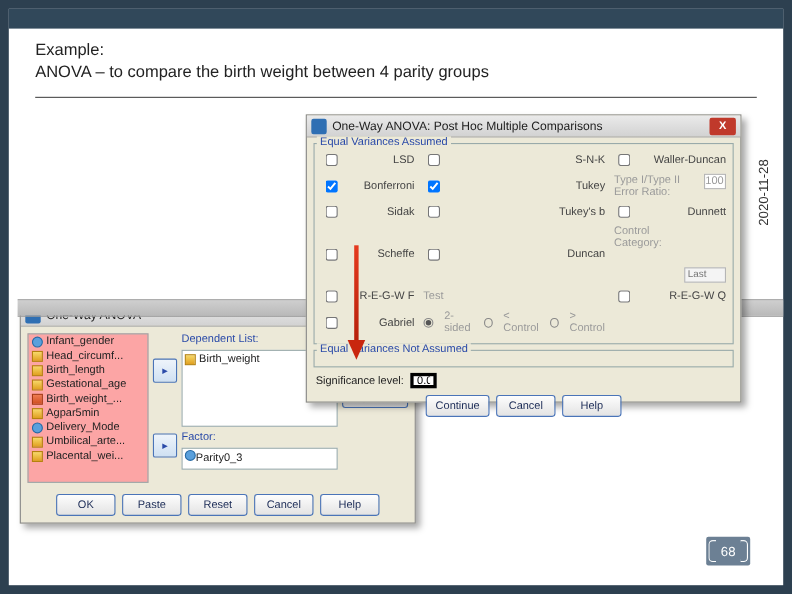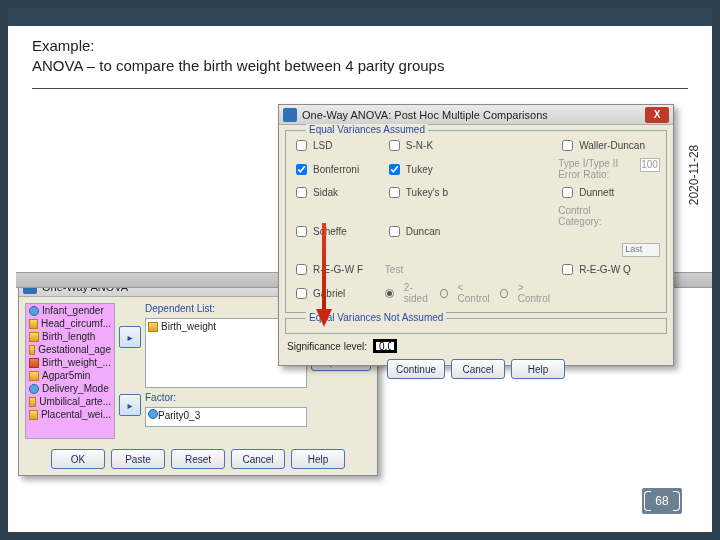--- a/index.html
+++ b/index.html
@@ -48,23 +48,23 @@
     font-size:10px; color:#222;
   }
   .titlebar {
     height:20px; background:linear-gradient(#eaeaea,#d2d2d2);
     display:flex; align-items:center; padding:0 4px; border-bottom:1px solid #aaa;
     font-size:11px;
   }
   .titlebar .tico { width:14px; height:14px; background:#2f6fb3; border-radius:2px; margin-right:5px; }
   .closebtn { margin-left:auto; width:24px; height:16px; background:#c0392b; color:#fff; display:flex; align-items:center; justify-content:center; border-radius:2px; font-size:10px; font-weight:bold; cursor:pointer;}
   .fieldset { border:1px solid #9aa; margin:5px 6px; padding:6px 6px 8px; position:relative; }
-  .fieldset > .legend { position:absolute; top:-7px; left:20px; background:#ece9d8; padding:0 3px; color:#2a4aa8; font-size:10px;}
+  .fieldset > .legend { position:absolute; top:-7px; left:2px; background:#ece9d8; padding:0 3px; color:#2a4aa8; font-size:10px;}
   .row3 { display:grid; grid-template-columns: 1fr 1fr 1.2fr; gap:4px 8px; align-items:center; }
-  .chk { display:flex; align-items:center; gap:3px; white-space:nowrap; color:#444;}
+  .chk { display:flex; align-items:center; gap:3px; white-space:nowrap; color:#444;justify-content:space-between;}
   .chk input { width:11px; height:11px; }
   .rhs-ctl { display:flex; align-items:flex-start; gap:4px; color:#9a9a9a; }
   .rhs-ctl .mini-input { width:28px; height:14px; border:1px solid #b5b5b5; background:#fff; }
   .rhs-ctl .mini-sel   { width:48px; height:14px; border:1px solid #b5b5b5; background:#f4f4f4; font-size:9px; padding-left:2px; color:#777;margin-top:38px;}
   .radiorow { display:flex; gap:10px; align-items:center; color:#9a9a9a;}
   .radiorow .dot { width:9px; height:9px; border:1px solid #888; border-radius:50%; display:inline-block;}
   .radiorow .dot.on::after{content:"";display:block;width:5px;height:5px;background:#555;border-radius:50%;margin:1px;}
   .siglvl { display:flex; align-items:center; gap:6px; margin:4px 8px 0;}
   .siglvl input { width:24px; height:14px; border:3px solid #000000; font-size:10px; padding:0 3px;}
   .btnrow { display:flex; justify-content:center; gap:6px; padding:6px 0 8px; }
@@ -72,21 +72,21 @@
     min-width:54px; height:20px; padding:0 8px;
     background:linear-gradient(#fdfdfd,#e3e3e3);
     border:1px solid #4a74b8; border-radius:3px;
     display:flex; align-items:center; justify-content:center;
     cursor:pointer; font-size:10px; color:#1a2a55;
   }
 
   
   .anova { left:10px; top:268px; width:360px; height:200px; }
   .anova .body { display:flex; padding:6px; gap:4px; height:148px;}
-  .varbox { width:90px; border:1px solid #9aa; background:#f0abfc; overflow:hidden;}
+  .varbox { width:110px; border:1px solid #9aa; background:#fca5a5; overflow:hidden;}
   .varbox .vrow { display:flex; align-items:center; gap:3px; padding:1px 3px; white-space:nowrap; overflow:hidden; text-overflow:ellipsis; font-size:10px;}
   .vico { width:10px; height:10px; display:inline-block; border:1px solid #666; }
   .ic-scale  { background:linear-gradient(#f7d969,#e0a020); border-color:#b5820e;}
   .ic-nominal{ background:#5aa0dc; border-radius:50%; border-color:#276aa5;}
   .ic-bar    { background:linear-gradient(#ef7c52,#d14e22); border-color:#a53a15;}
   .midcol { flex:1; display:flex; flex-direction:column; gap:4px;}
   .lbl-small{ color:#2a4aa8; font-size:10px;}
   .depbox { border:1px solid #9aa; background:#fff; height:70px; padding:2px;}
   .depbox .vrow{ font-size:10px; display:flex; align-items:center; gap:3px;}
   .facbox { border:1px solid #9aa; background:#fff; height:20px; padding:1px 2px;}

